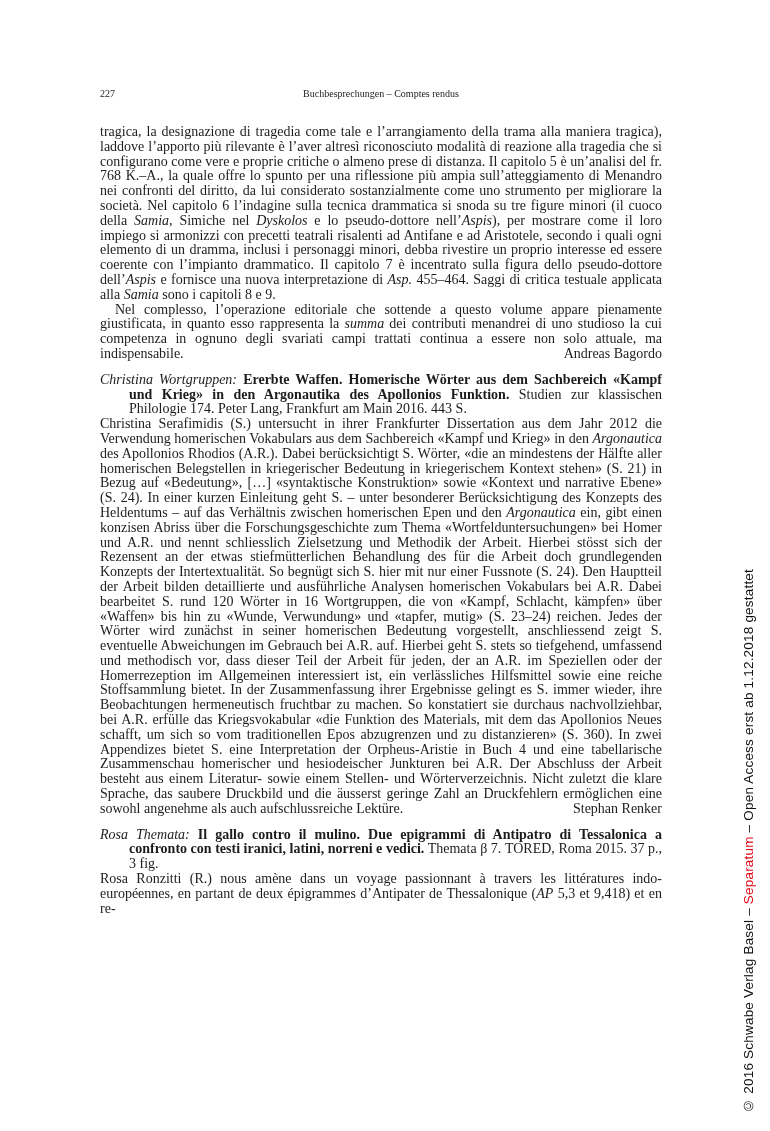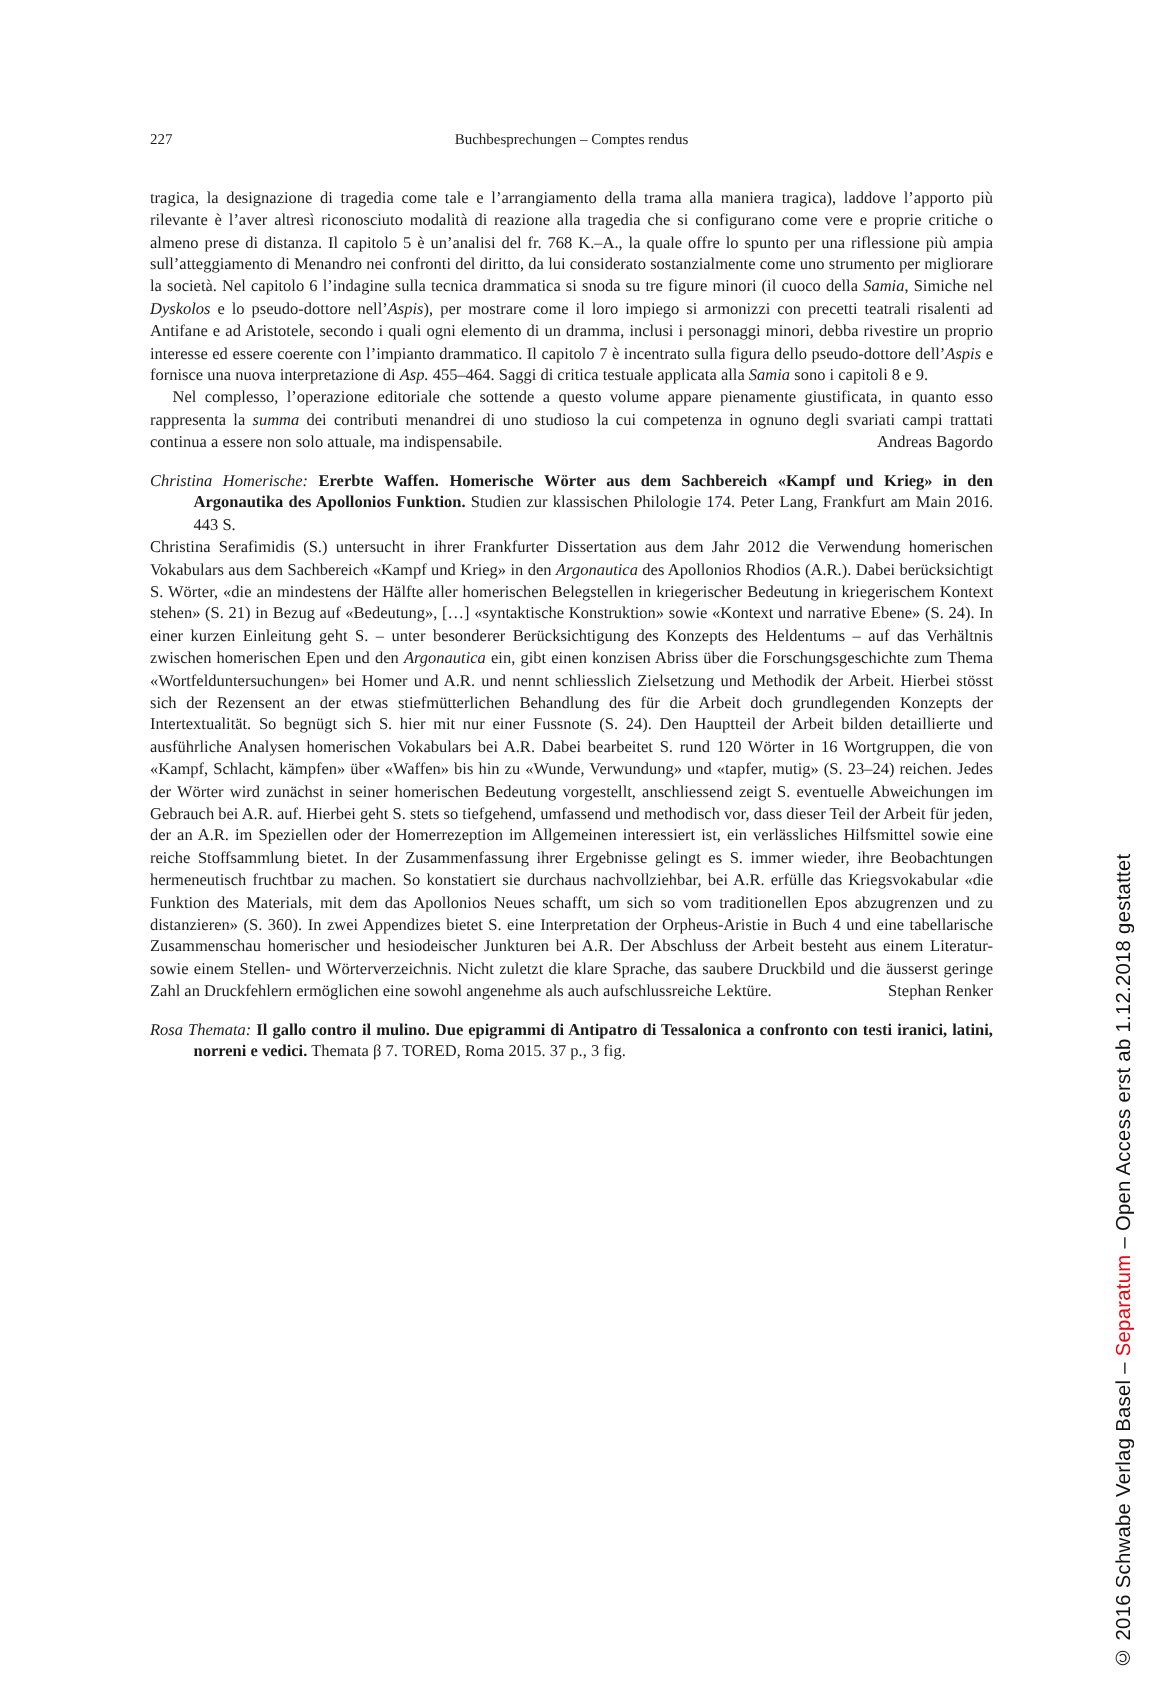--- a/index.html
+++ b/index.html
@@ -28,21 +28,21 @@
   .header-title {
     position: absolute;
     left: 50%;
     transform: translateX(-50%);
     white-space: nowrap;
   }
   .page-number {
     text-align: left;
   }
   .para {
-    font-size: 11px;
+    font-size: 14px;
     line-height: 14.8px;
     text-align: justify;
     hyphens: auto;
     -webkit-hyphens: auto;
   }
   .para.indent { text-indent: 15px; }
   .para.heading {
     margin-top: 11px;
     padding-left: 29px;
     text-indent: -29px;
@@ -68,21 +68,22 @@
 <body>
 
 <div class="content">
   <header class="header">
     <div class="header-title">Buchbesprechungen – Comptes rendus</div>
     <div class="page-number">227</div>
   </header>
   <div id="blocks">
       <p class="para" lang="it"><span>tragica, la designazione di tragedia come tale e l’arrangiamento della trama alla maniera tragica), laddove l’apporto più rilevante è l’aver altresì riconosciuto modalità di reazione alla tragedia che si configurano come vere e proprie critiche o almeno prese di distanza. Il capitolo 5 è un’analisi del fr. 768 K.–A., la quale offre lo spunto per una riflessione più ampia sull’atteggiamento di Menandro nei confronti del diritto, da lui considerato sostanzialmente come uno strumento per migliorare la società. Nel capitolo 6 l’indagine sulla tecnica drammatica si snoda su tre figure minori (il cuoco della </span><span class="it">Samia</span><span>, Simiche nel </span><span class="it">Dyskolos</span><span> e lo pseudo-dottore nell’</span><span class="it">Aspis</span><span>), per mostrare come il loro impiego si armonizzi con precetti teatrali risalenti ad Antifane e ad Aristotele, secondo i quali ogni elemento di un dramma, inclusi i personaggi minori, debba rivestire un proprio interesse ed essere coerente con l’impianto drammatico. Il capitolo 7 è incentrato sulla figura dello pseudo-dottore dell’</span><span class="it">Aspis</span><span> e fornisce una nuova interpretazione di </span><span class="it">Asp.</span><span> 455–464. Saggi di critica testuale applicata alla </span><span class="it">Samia</span><span> sono i capitoli 8 e 9.</span></p>
       <p class="para indent" lang="it"><span>Nel complesso, l’operazione editoriale che sottende a questo volume appare pienamente giustificata, in quanto esso rappresenta la </span><span class="it">summa</span><span> dei contributi menandrei di uno studioso la cui competenza in ognuno degli svariati campi trattati continua a essere non solo attuale, ma indispensabile.</span><span class="sig">Andreas Bagordo</span></p>
-      <p class="para heading" lang="de"><span class="it">Christina Homerische: </span><span class="bd">Ererbte Waffen. Homerische Wörter aus dem Sachbereich «Kampf und Krieg» in den </span><span class="bdit">Argonautika</span><span class="bd"> des Apollonios Funktion.</span><span> Studien zur klassischen Philologie 174. Peter Lang, Frankfurt am Main 2016. 443 S.</span></p>
+      <p class="para heading" lang="de"><span class="it">Christina Wortgruppen: </span><span class="bd">Ererbte Waffen. Homerische Wörter aus dem Sachbereich «Kampf und Krieg» in den </span><span class="bdit">Argonautika</span><span class="bd"> des Apollonios Funktion.</span><span> Studien zur klassischen Philologie 174. Peter Lang, Frankfurt am Main 2016. 443 S.</span></p>
       <p class="para" lang="de"><span>Christina Serafimidis (S.) untersucht in ihrer Frankfurter Dissertation aus dem Jahr 2012 die Verwendung homerischen Vokabulars aus dem Sachbereich «Kampf und Krieg» in den </span><span class="it">Argonautica</span><span> des Apollonios Rhodios (A.R.). Dabei berücksichtigt S. Wörter, «die an mindestens der Hälfte aller homerischen Belegstellen in kriegerischer Bedeutung in kriegerischem Kontext stehen» (S. 21) in Bezug auf «Bedeutung», […] «syntaktische Konstruktion» sowie «Kontext und narrative Ebene» (S. 24). In einer kurzen Einleitung geht S. – unter besonderer Berücksichtigung des Konzepts des Heldentums – auf das Verhältnis zwischen homerischen Epen und den </span><span class="it">Argonautica</span><span> ein, gibt einen konzisen Abriss über die Forschungsgeschichte zum Thema «Wortfelduntersuchungen» bei Homer und A.R. und nennt schliesslich Zielsetzung und Methodik der Arbeit. Hierbei stösst sich der Rezensent an der etwas stiefmütterlichen Behandlung des für die Arbeit doch grundlegenden Konzepts der Intertextualität. So begnügt sich S. hier mit nur einer Fussnote (S. 24). Den Hauptteil der Arbeit bilden detaillierte und ausführliche Analysen homerischen Vokabulars bei A.R. Dabei bearbeitet S. rund 120 Wörter in 16 Wortgruppen, die von «Kampf, Schlacht, kämpfen» über «Waffen» bis hin zu «Wunde, Verwundung» und «tapfer, mutig» (S. 23–24) reichen. Jedes der Wörter wird zunächst in seiner homerischen Bedeutung vorgestellt, anschliessend zeigt S. eventuelle Abweichungen im Gebrauch bei A.R. auf. Hierbei geht S. stets so tiefgehend, umfassend und methodisch vor, dass dieser Teil der Arbeit für jeden, der an A.R. im Speziellen oder der Homerrezeption im Allgemeinen interessiert ist, ein verlässliches Hilfsmittel sowie eine reiche Stoffsammlung bietet. In der Zusammenfassung ihrer Ergebnisse gelingt es S. immer wieder, ihre Beobachtungen hermeneutisch fruchtbar zu machen. So konstatiert sie durchaus nachvollziehbar, bei A.R. erfülle das Kriegsvokabular «die Funktion des Materials, mit dem das Apollonios Neues schafft, um sich so vom traditionellen Epos abzugrenzen und zu distanzieren» (S. 360). In zwei Appendizes bietet S. eine Interpretation der Orpheus-Aristie in Buch 4 und eine tabellarische Zusammenschau homerischer und hesiodeischer Junkturen bei A.R. Der Abschluss der Arbeit besteht aus einem Literatur- sowie einem Stellen- und Wörterverzeichnis. Nicht zuletzt die klare Sprache, das saubere Druckbild und die äusserst geringe Zahl an Druckfehlern ermöglichen eine sowohl angenehme als auch aufschlussreiche Lektüre.</span><span class="sig">Stephan Renker</span></p>
       <p class="para heading" lang="it"><span class="it">Rosa Themata: </span><span class="bd">Il gallo contro il mulino. Due epigrammi di Antipatro di Tessalonica a confronto con testi iranici, latini, norreni e vedici.</span><span> Themata β 7. TORED, Roma 2015. 37 p., 3 fig.</span></p>
+      <p class="para" lang="fr"><span>Rosa Ronzitti (R.) nous amène dans un voyage passionnant à travers les littératures indo-européennes, en partant de deux épigrammes d’Antipater de Thessalonique (</span><span class="it">AP</span><span> 5,3 et 9,418) et en re-</span></p>
     </div>
 </div>
 
 <div class="sidebar">
   <span>© 2016 Schwabe Verlag Basel – </span><span id="separatum" style="color: rgb(227, 6, 19);">Separatum</span><span> – Open Access erst ab 1.12.2018 gestattet</span>
 </div>
 
 </body></html>

